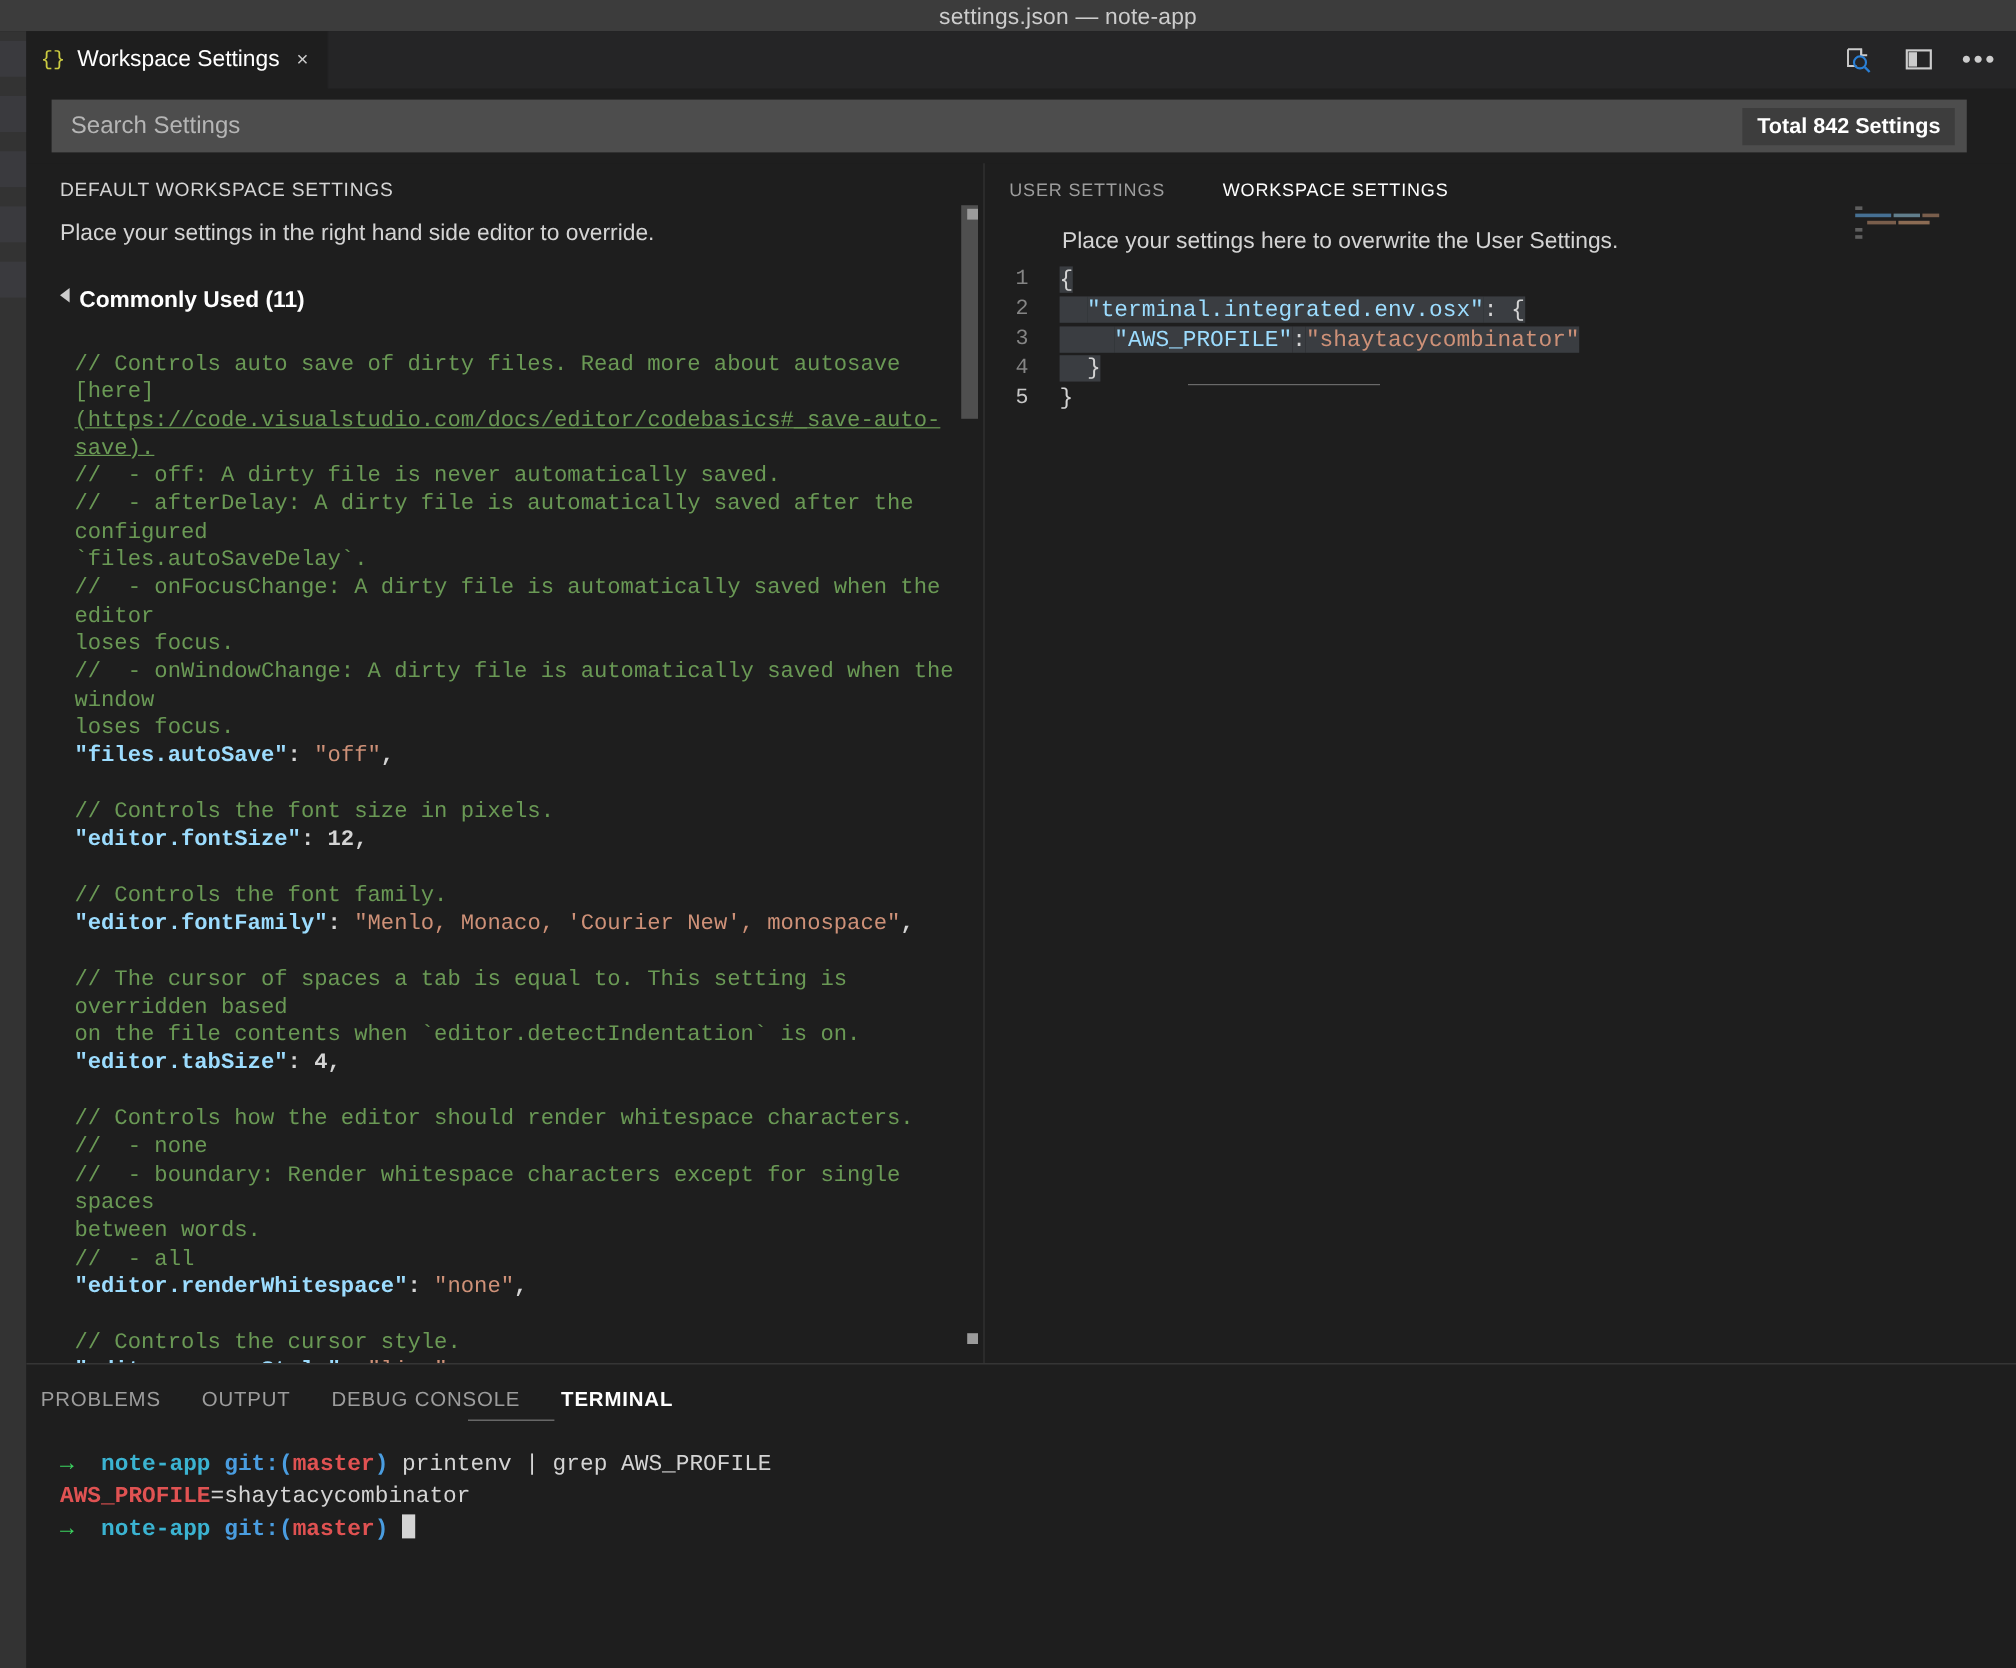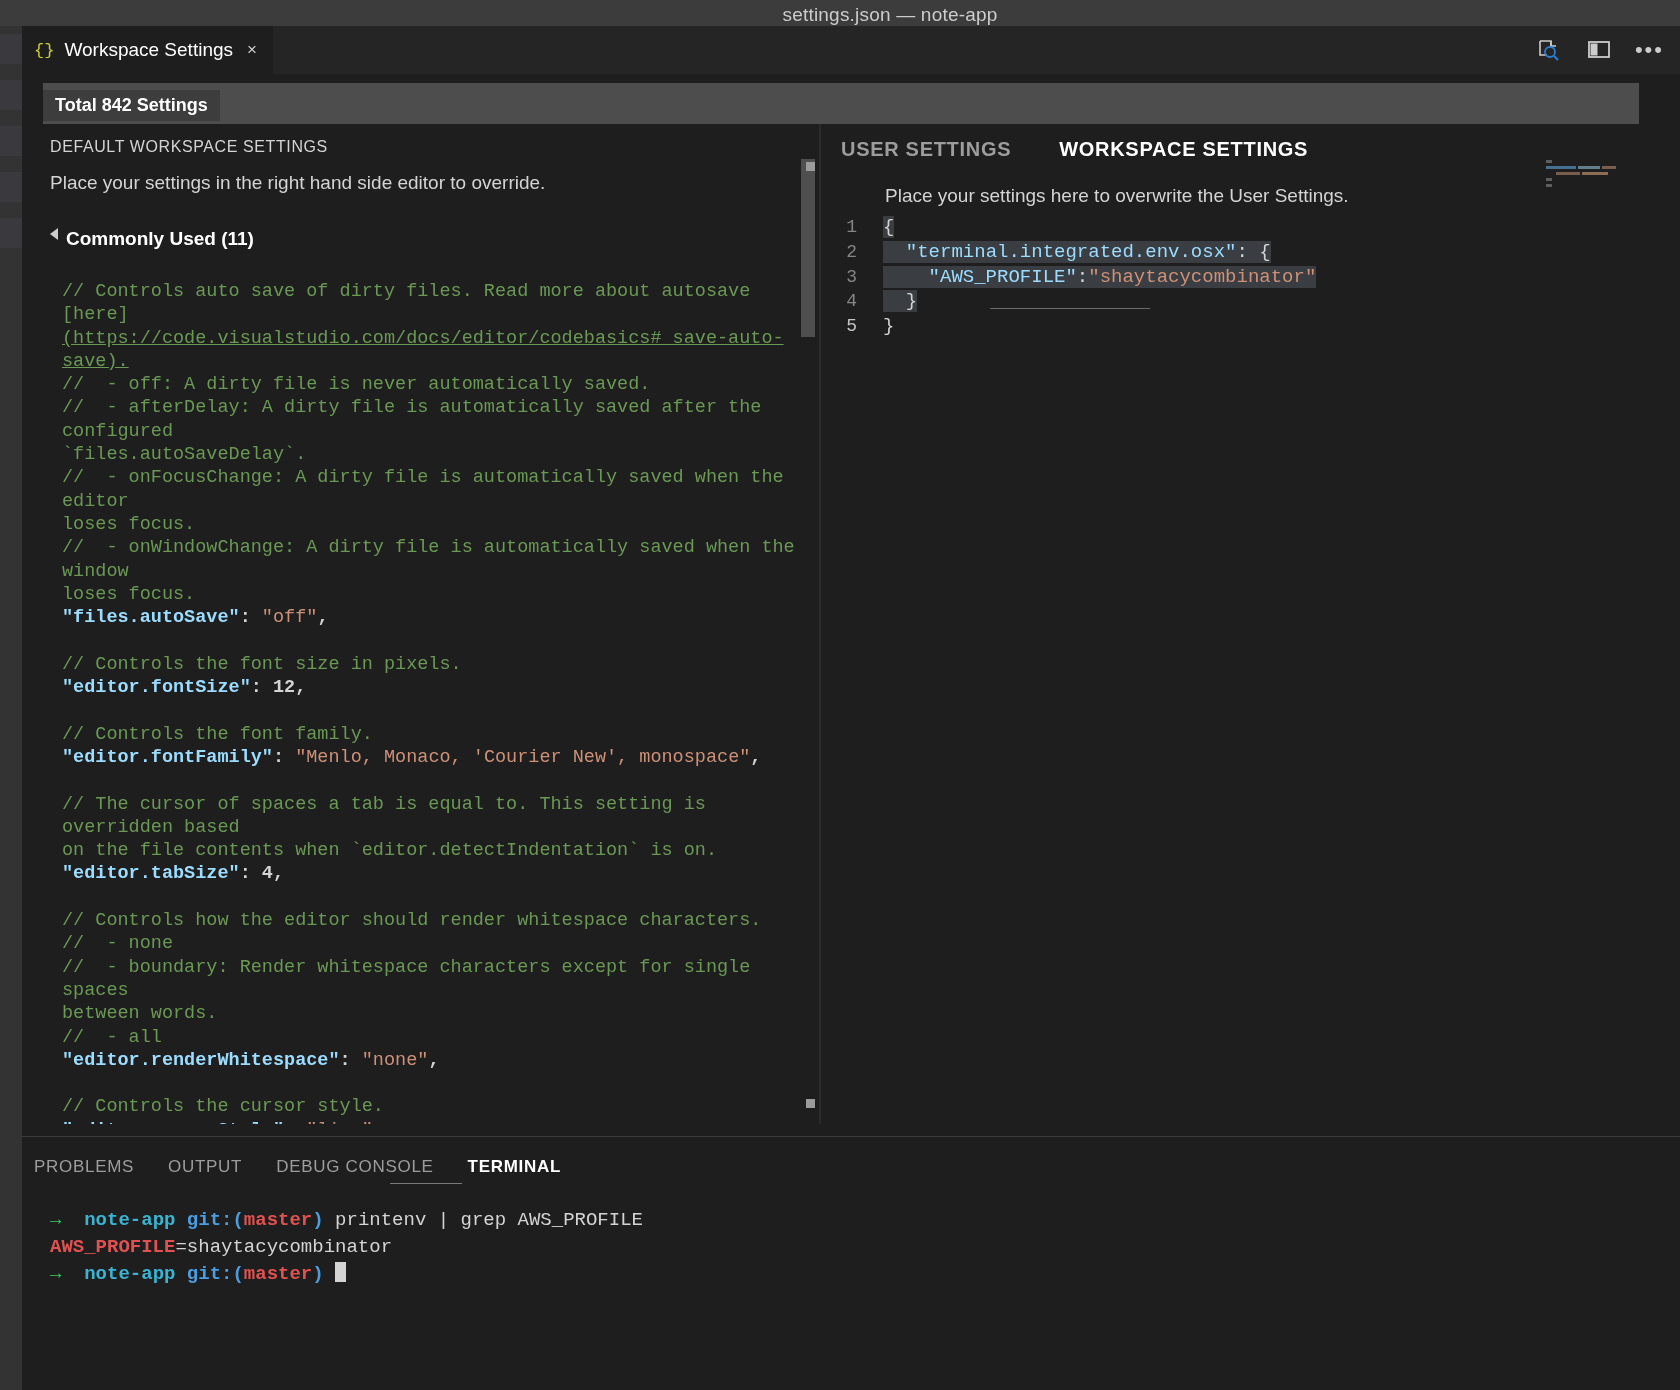--- a/index.html
+++ b/index.html
@@ -72,21 +72,21 @@
     font-family: "Liberation Sans", sans-serif;
   }
   .searchbox input::placeholder { color: #b5b5b5; }
   .total-badge {
     margin-right: 10px; background: #3d3d3d; color: #ffffff;
     font-size: 18px; font-weight: bold; padding: 5px 12px; white-space: nowrap;
   }
 
   
   .editors {
-    position: absolute; left: 22px; top: 124px; width: 1658px; height: 1000px;
+    position: absolute; left: 22px; top: 136px; width: 1658px; height: 1000px;
     display: flex;
   }
   .pane-left {
     position: relative; width: 797px; height: 1000px; background: #1e1e1e;
     overflow: hidden;
   }
   .pane-split { width: 2px; height: 1000px; background: #2b2b2b; }
   .pane-right {
     position: relative; width: 859px; height: 1000px; background: #1e1e1e;
     overflow: hidden;
@@ -136,21 +136,21 @@
     position: absolute; right: 4px; top: 975px; width: 9px; height: 9px;
     background: #9b9b9b;
   }
 
   
   .rtabs {
     display: flex; align-items: flex-end; gap: 48px;
     padding: 14px 0 0 20px;
   }
   .rtab {
-    color: #9d9d9d; font-size: 20px; font-weight: bold; letter-spacing: .7px;
+    color: #9d9d9d; font-size: 15px; font-weight: normal; letter-spacing: .7px;
     padding-bottom: 6px; cursor: pointer;
   }
   .rtab.active { color: #ffffff; }
   .rtab-underline {
     position: absolute; left: 169px; top: 184px; width: 160px; height: 1px;
     background: #6a6a6a;
   }
   .rnote {
     margin: 18px 0 0 64px; color: #d4d4d4; font-size: 19px;
   }
@@ -252,20 +252,21 @@
           <rect x="3" y="5" width="20" height="15" fill="none" stroke="#cccccc" stroke-width="1.8"></rect>
           <rect x="4.5" y="6.5" width="7" height="12" fill="#cccccc"></rect>
         </svg>
       </span>
       <span class="dots">•••</span>
     </div>
   </div>
 
   <div class="searchrow">
     <div class="searchbox">
+      <input type="text" placeholder="Search Settings" style="">
       <span class="total-badge">Total 842 Settings</span>
     </div>
   </div>
 
   <div class="editors">
 
     <div class="pane-left">
       <div class="pane-head">
         <div class="eyebrow">DEFAULT WORKSPACE SETTINGS</div>
         <div class="subtitle">Place your settings in the right hand side editor to override.</div>

